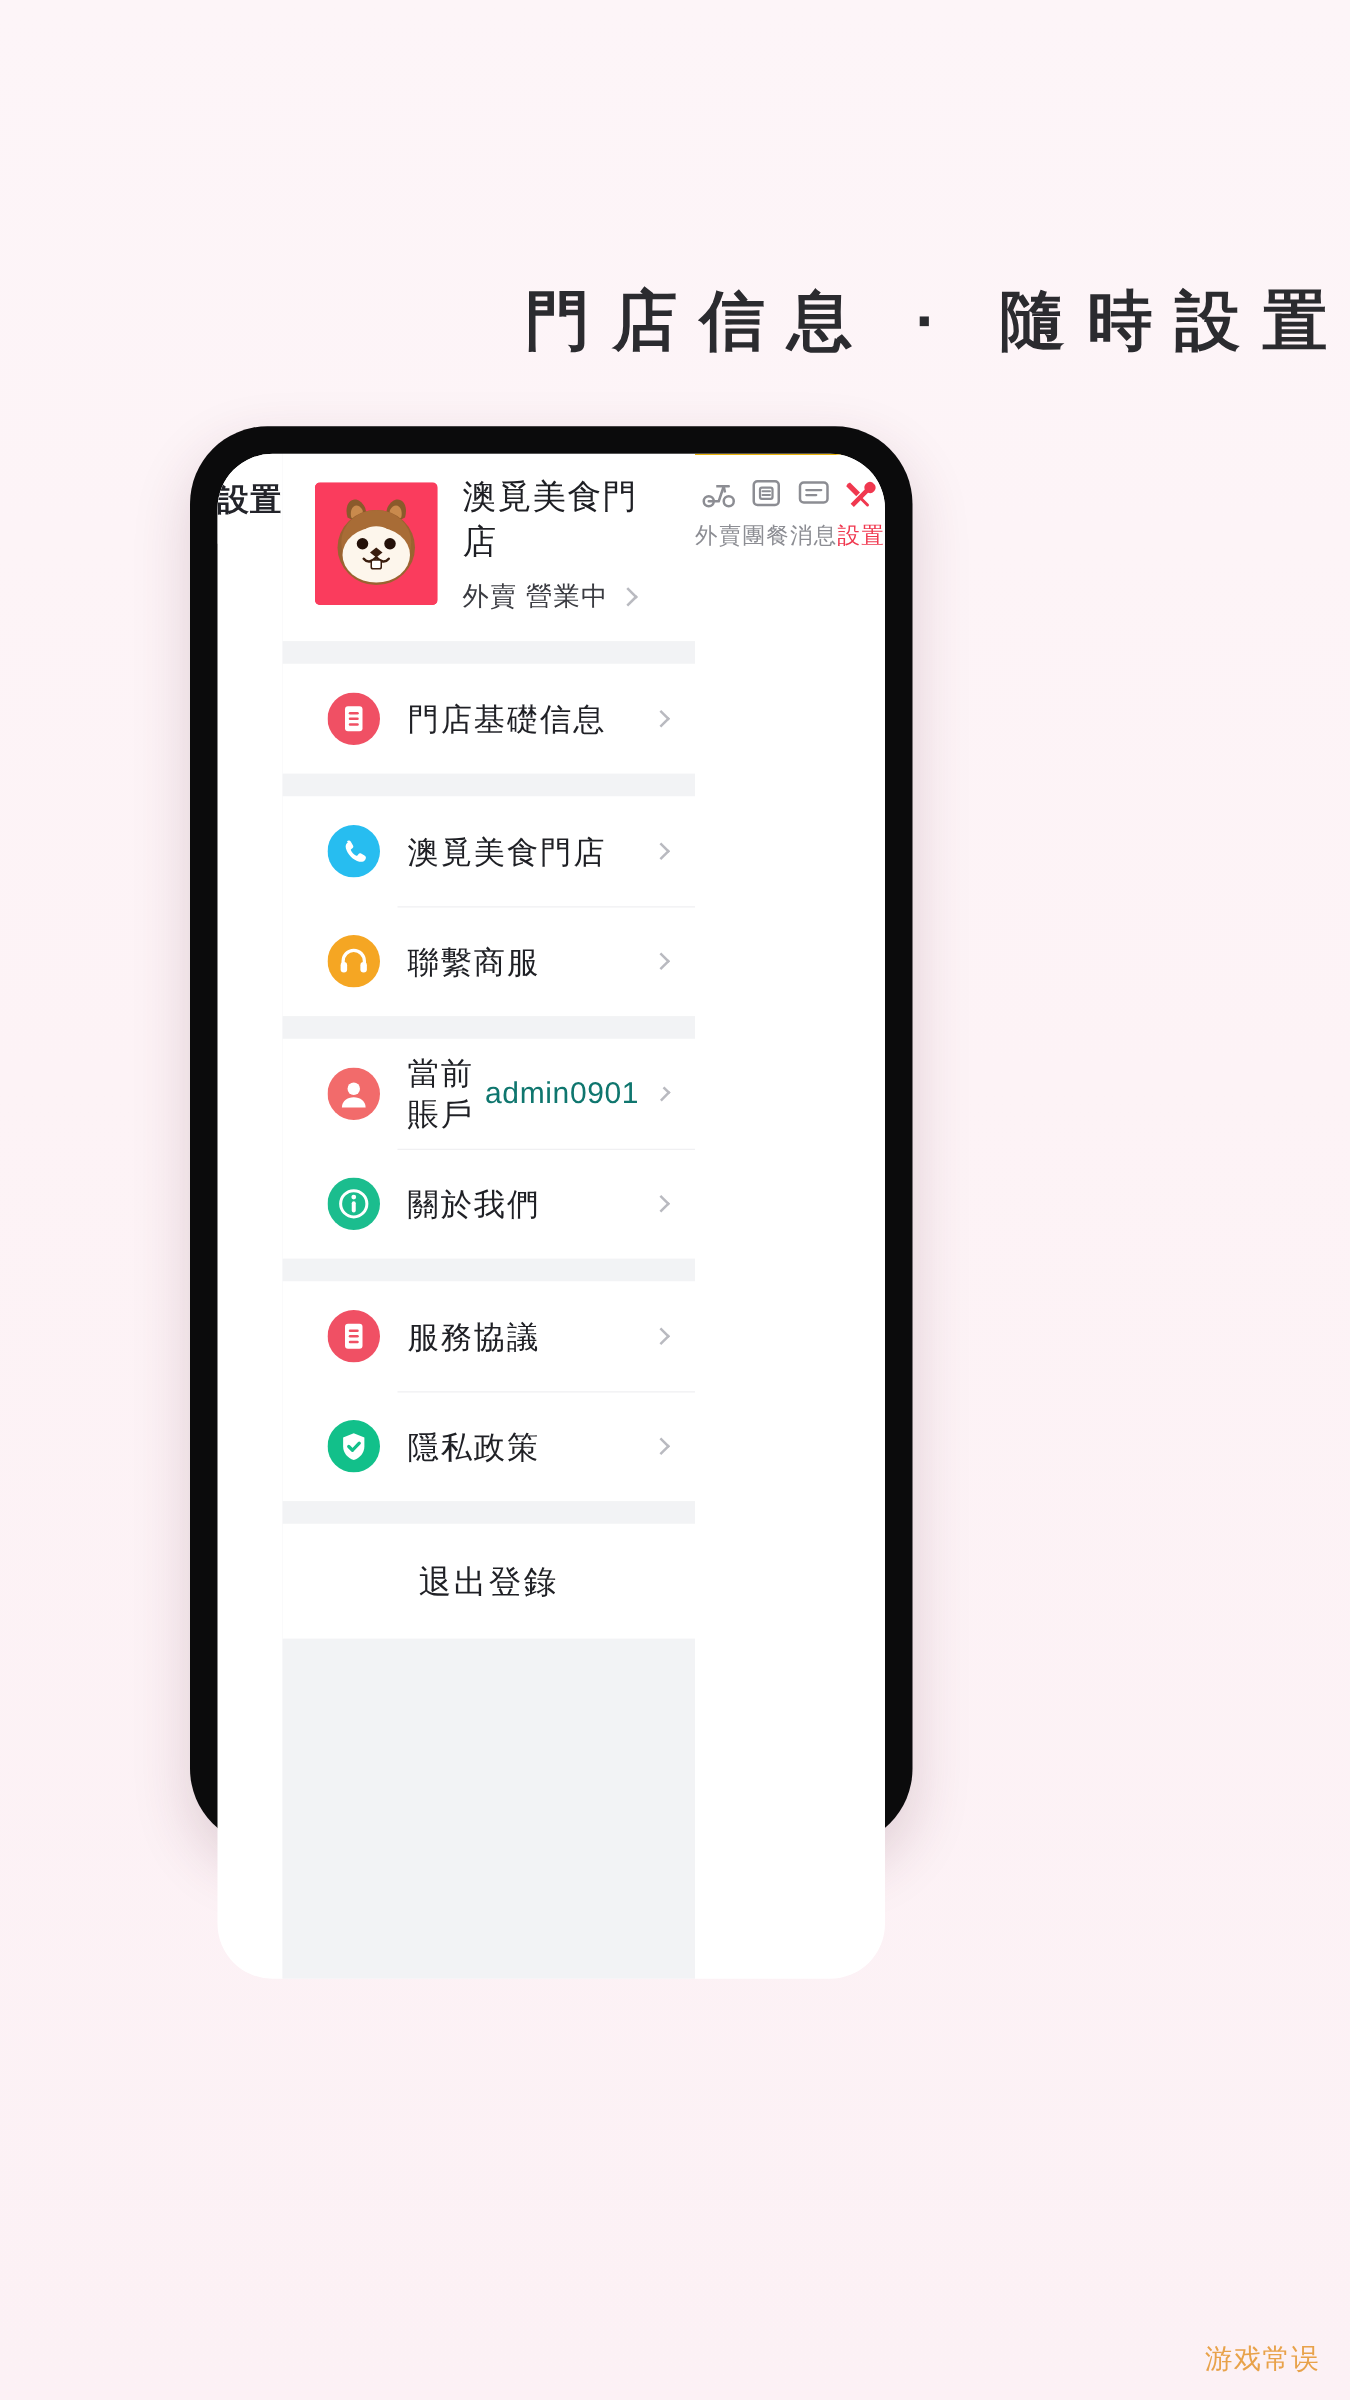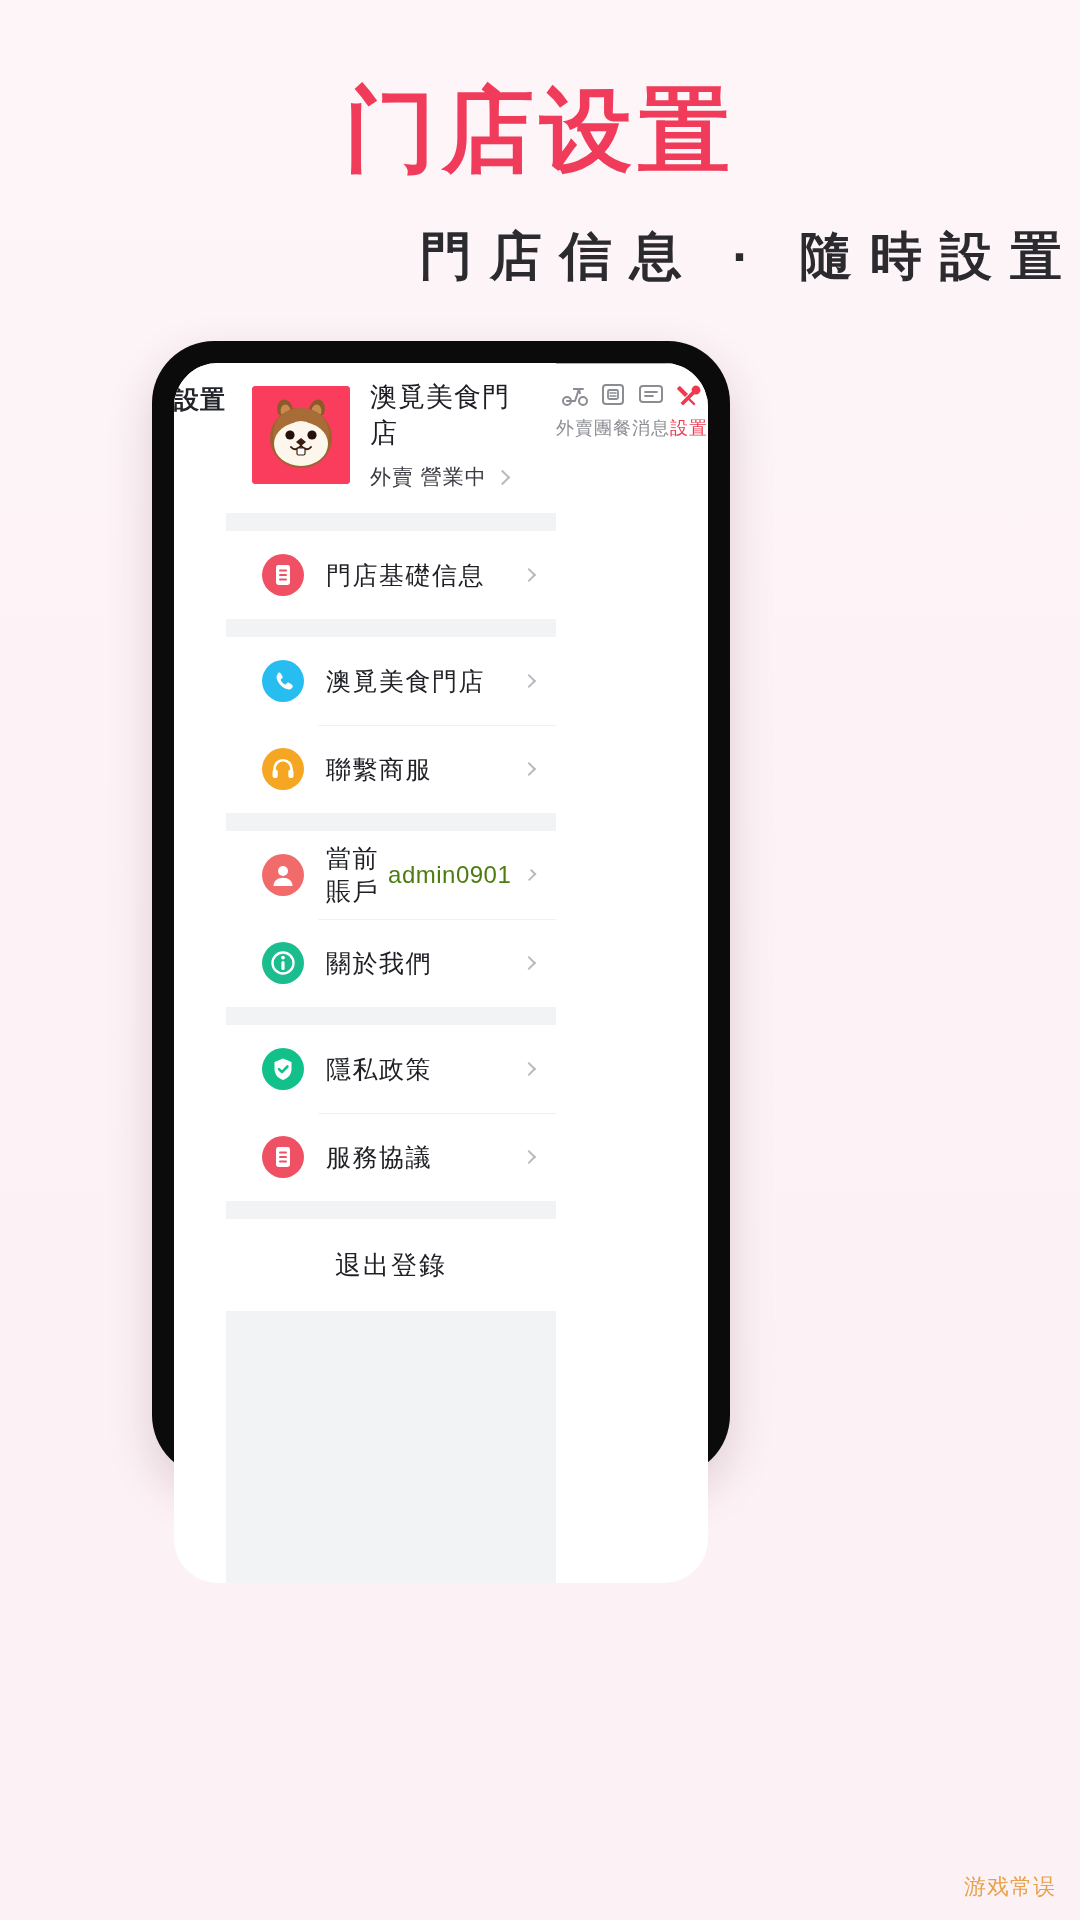--- a/index.html
+++ b/index.html
@@ -159,21 +159,21 @@
   }
   .ico svg { display:block; }
   .row-label {
     font-size:25px;
     color:#1f2025;
     letter-spacing:1.5px;
     flex:1 1 auto;
   }
   .row-value {
     font-size:24px;
-    color:#4d7c0f;
+    color:#0f766e;
     letter-spacing:0.5px;
     margin-right:16px;
   }
 
   
   .logout {
     background:#ffffff;
     height:92px;
     display:flex;
     align-items:center;
@@ -214,21 +214,20 @@
     font-size:22px;
     color:#e8a24a;
     letter-spacing:1px;
   }
 </style>
 </head>
 <body>
 
 <div class="page">
 
-  <div class="promo-title">门店设置</div>
   <div class="promo-sub">門店信息 · 隨時設置</div>
 
   <div class="phone">
     <div class="screen">
 
       <div class="appbar">
         <div class="appbar-title">設置</div>
       </div>
 
       <div class="app-body">
@@ -336,39 +335,39 @@
                 </span>
                 <span class="row-label">關於我們</span>
                 <span class="chev sm"></span>
               </div>
             </div>
             <div class="gap"></div>
             <div class="group">
               <div class="row">
                 <span class="ico">
                   <svg width="42" height="42" viewBox="0 0 42 42" aria-hidden="true">
-                    <circle cx="21" cy="21" r="21" fill="#12c08a"></circle>
-                    <path d="M21 10.5l8.5 3.4v7c0 5.4-3.6 9.3-8.5 11.1-4.9-1.8-8.5-5.7-8.5-11.1v-7z" fill="#fff"></path>
-                    <path d="M17 21.2l3 3 5.4-5.7" stroke="#12c08a" stroke-width="2.6" fill="none" stroke-linecap="round" stroke-linejoin="round"></path>
-                  </svg>
-                </span>
-                <span class="row-label">隱私政策</span>
-                <span class="chev sm"></span>
-              </div>
-              <div class="row">
-                <span class="ico">
-                  <svg width="42" height="42" viewBox="0 0 42 42" aria-hidden="true">
                     <circle cx="21" cy="21" r="21" fill="#f05064"></circle>
                     <rect x="14" y="11" width="14" height="20" rx="2.4" fill="#fff"></rect>
                     <rect x="17" y="15.5" width="8" height="2" rx="1" fill="#f05064"></rect>
                     <rect x="17" y="20" width="8" height="2" rx="1" fill="#f05064"></rect>
                     <rect x="17" y="24.5" width="8" height="2" rx="1" fill="#f05064"></rect>
                   </svg>
                 </span>
                 <span class="row-label">服務協議</span>
+                <span class="chev sm"></span>
+              </div>
+              <div class="row">
+                <span class="ico">
+                  <svg width="42" height="42" viewBox="0 0 42 42" aria-hidden="true">
+                    <circle cx="21" cy="21" r="21" fill="#12c08a"></circle>
+                    <path d="M21 10.5l8.5 3.4v7c0 5.4-3.6 9.3-8.5 11.1-4.9-1.8-8.5-5.7-8.5-11.1v-7z" fill="#fff"></path>
+                    <path d="M17 21.2l3 3 5.4-5.7" stroke="#12c08a" stroke-width="2.6" fill="none" stroke-linecap="round" stroke-linejoin="round"></path>
+                  </svg>
+                </span>
+                <span class="row-label">隱私政策</span>
                 <span class="chev sm"></span>
               </div>
             </div>
           </div>
 
         <div class="gap"></div>
 
         <div class="logout">
           <span class="logout-label">退出登錄</span>
         </div>

